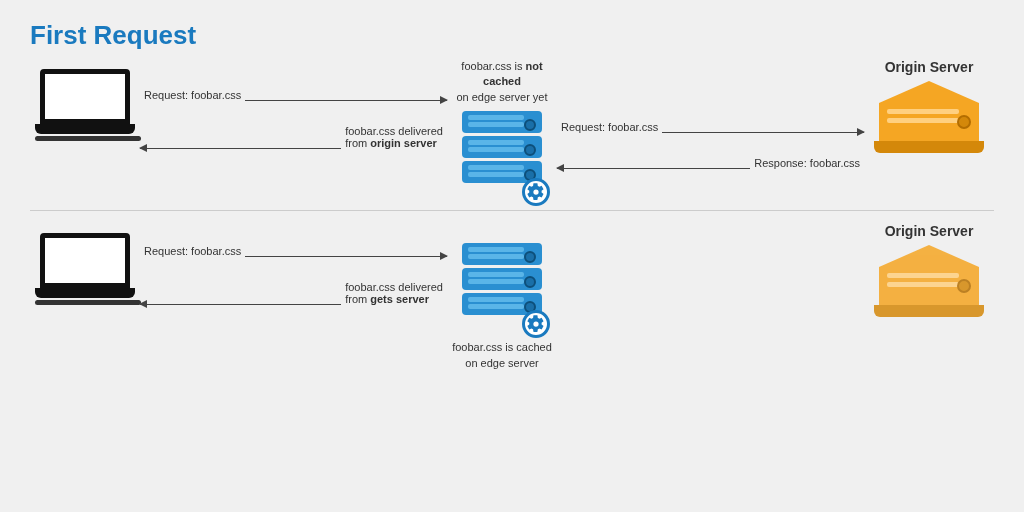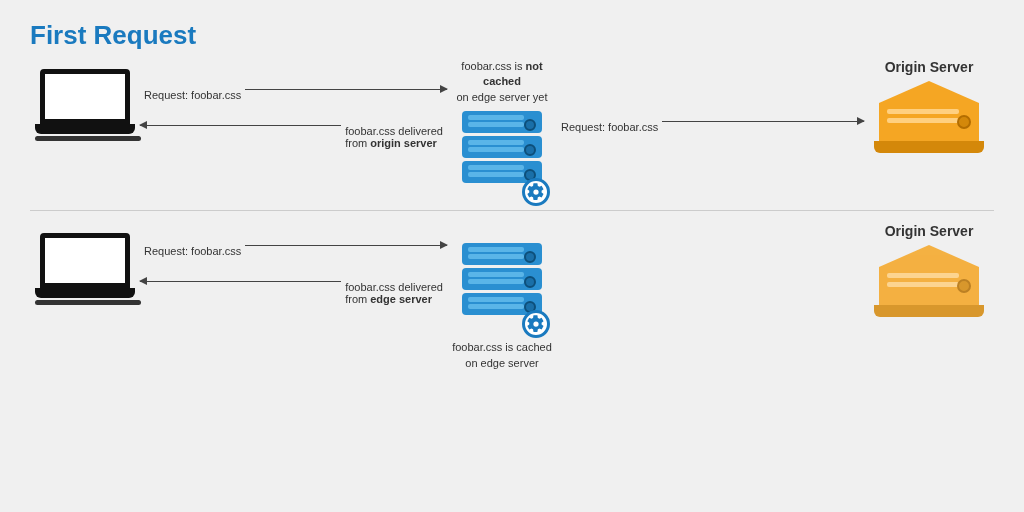--- a/index.html
+++ b/index.html
@@ -221,21 +221,21 @@
       display: flex;
       flex-direction: column;
       justify-content: center;
       align-items: stretch;
       flex: 1;
       min-width: 80px;
     }
 
     .a-row {
       display: flex;
-      align-items: flex-start;
+      align-items: flex-end;
       width: 100%;
       padding: 2px 0;
     }
     .a-label {
       font-size: 11px;
       white-space: nowrap;
       padding: 0 4px;
     }
     .a-line {
       flex: 1;
@@ -305,20 +305,24 @@
           </div>
         </div>
       </div>
 
       <div class="arrows-block" style="margin-top:60px;">
         <div class="a-row">
           <div class="a-label">Request: foobar.css</div>
           <div class="a-line r"></div>
         </div>
         <div style="height:20px;"></div>
+        <div class="a-row">
+          <div class="a-line l"></div>
+          <div class="a-label">Response: foobar.css</div>
+        </div>
       </div>
 
       <div class="col-origin">
         <div class="origin-title">Origin Server</div>
         <div class="origin-body">
           <div class="origin-top"></div>
           <div class="origin-mid"></div>
           <div class="origin-bottom"></div>
         </div>
       </div>
@@ -341,21 +345,21 @@
       </div>
 
       <div class="arrows-block" style="margin-top:20px;">
         <div class="a-row">
           <div class="a-label">Request: foobar.css</div>
           <div class="a-line r"></div>
         </div>
         <div style="height:20px;"></div>
         <div class="a-row">
           <div class="a-line l"></div>
-          <div class="a-label">foobar.css delivered<br>from <span class="bold">edge server</span></div>
+          <div class="a-label">foobar.css delivered<br>from <span class="bold">gets server</span></div>
         </div>
       </div>
 
       <div class="col-edge">
         <div style="height:20px;"></div>
         <div class="server-stack" style="position:relative; padding-bottom:12px;">
           <div class="server-unit"></div>
           <div class="server-unit"></div>
           <div class="server-unit"></div>
           <div class="server-badge">

